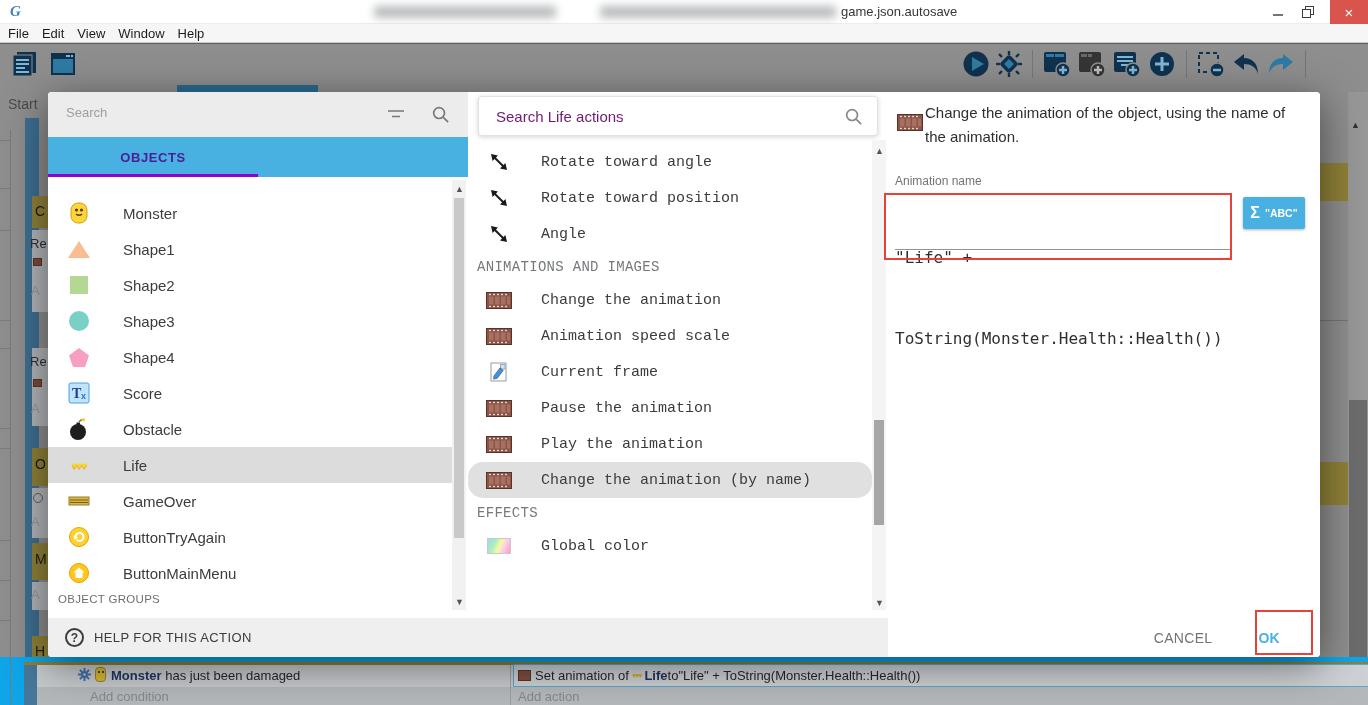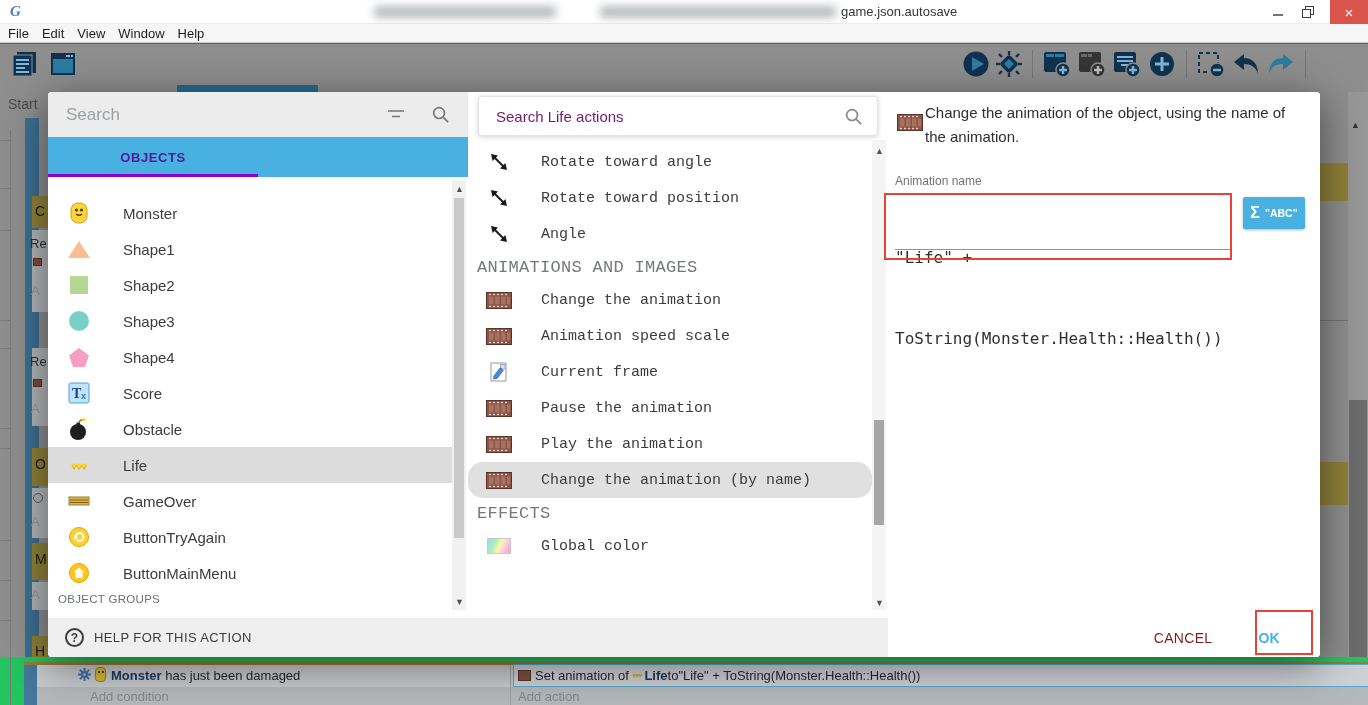--- a/index.html
+++ b/index.html
@@ -47,21 +47,21 @@
   .atcirc { position:absolute; left:33px; width:10px; height:10px; border:1.5px solid #5a5d60; border-radius:50%; }
 
   .gutter-right { position:absolute; left:1320px; top:92px; width:48px; height:613px; background:#8e8e8e; overflow:hidden; }
   .gr-lane { position:absolute; left:28px; top:0; width:20px; height:613px; background:#979797; }
   .gr-thumb { position:absolute; left:29px; top:308px; width:18px; height:305px; background:#6c6c6c; }
   .gr-up { position:absolute; left:31px; top:28px; font-size:9px; color:#2f2f2f; }
   .gr-olive { position:absolute; left:0; width:28px; background:var(--olive); }
   .gr-line { position:absolute; left:0; top:228px; width:28px; height:1px; background:#747474; }
 
   
-  .ev-area { position:absolute; left:0; top:657px; width:1368px; height:48px; background:#22c55e; overflow:hidden; }
+  .ev-area { position:absolute; left:0; top:657px; width:1368px; height:48px; background:#0ea5e9; overflow:hidden; }
   .ev-olive { position:absolute; left:24px; top:5px; width:1344px; height:3px; background:var(--olive); }
   .ev-vline { position:absolute; left:10px; top:0; width:1px; height:48px; background:#7a7a7a; }
   .ev-bluebar { position:absolute; left:24px; top:8px; width:13px; height:40px; background:#46789b; }
   .ev-row1 { position:absolute; left:37px; top:8px; width:1331px; height:22px; background:#c7cacd; display:flex; align-items:center; font-size:13px; color:#26262b; }
   .ev-row2 { position:absolute; left:37px; top:30px; width:1331px; height:18px; background:#b5b8bb; font-size:13px; color:#85888b; }
   .ev-divider { position:absolute; left:510px; top:8px; width:1px; height:40px; background:#9da0a3; }
   .ev-gear { position:absolute; left:41px; top:3px; }
   .ev-monster { position:absolute; left:58px; top:2px; width:11px; height:15px; background:#d8b835; border:1px solid #9a8320; border-radius:4px; }
   .ev-monster::after { content:""; position:absolute; left:2px; top:3px; width:2px; height:2px; background:#4c4222; box-shadow:4px 0 0 #4c4222; }
   .ev-ctext { position:absolute; left:74px; top:3px; white-space:nowrap; }
@@ -72,21 +72,21 @@
   .ev-add1 { position:absolute; left:53px; top:2px; }
   .ev-add2 { position:absolute; left:481px; top:2px; }
 
   
   .dialog { position:absolute; left:48px; top:92px; width:1272px; height:565px; background:#fff; border-radius:4px; overflow:hidden; box-shadow:0 8px 40px rgba(0,0,0,0.5); }
   .panel-left { position:absolute; left:0; top:0; width:420px; height:526px; background:#fff; }
   .panel-mid { position:absolute; left:420px; top:0; width:420px; height:526px; background:#fff; }
   .panel-right { position:absolute; left:840px; top:0; width:432px; height:526px; background:#fff; }
 
   .search-grey { position:absolute; left:0; top:0; width:420px; height:45px; background:#ececec; }
-  .ph { position:absolute; left:18px; top:13px; font-size:17px; color:#9aa0a4; }
+  .ph { position:absolute; left:18px; top:13px; font-size:13px; color:#9aa0a4; }
   .ic-filter { position:absolute; right:62px; top:15px; }
   .ic-mag { position:absolute; right:18px; top:13px; }
 
   .tabs { position:absolute; left:0; top:45px; width:420px; height:40px; background:var(--accent); display:flex; }
   .tab { width:210px; display:flex; align-items:center; justify-content:center; font-size:13px; font-weight:bold; letter-spacing:0.6px; color:rgba(255,255,255,0.9); }
   .tab.active { color:#4c1d95; }
   .tab-underline { position:absolute; left:0; bottom:0; width:210px; height:3px; background:var(--purple); }
 
   .olist { position:absolute; left:0; top:85px; width:420px; height:441px; overflow:hidden; padding-top:18px; }
   .row { height:36px; width:404px; display:flex; align-items:center; padding-left:18px; font-size:15px; color:#3c3c3c; }
@@ -103,39 +103,39 @@
 
   .search-white { position:absolute; left:10px; top:4px; width:400px; height:40px; background:#fff; border:1px solid #e2e2e2; border-radius:4px; box-shadow:0 1px 5px rgba(0,0,0,0.18); }
   .ph2 { position:absolute; left:17px; top:11px; font-size:15px; color:#701a75; }
   .ic-mag2 { position:absolute; right:14px; top:10px; }
 
   .alist { position:absolute; left:0; top:48px; width:420px; height:478px; overflow:hidden; padding-top:4px;font-family:Liberation Mono, monospace; }
   .arow { height:36px; width:404px; display:flex; align-items:center; padding-left:17px; font-size:15px; color:#3c3c3c; }
   .arow .ric { width:28px; display:flex; justify-content:center; }
   .arow .rlabel { margin-left:28px; }
   .arow.selected { background:#e0e0e0;border-radius:15px; }
-  .section-header { height:30px; display:flex; align-items:center; padding-left:9px; font-size:17px; letter-spacing:0.3px; color:#75797c; }
+  .section-header { height:30px; display:flex; align-items:center; padding-left:9px; font-size:14px; letter-spacing:0.3px; color:#75797c; }
   .lane-m { left:404px; top:48px; width:14px; height:470px; background:#f4f4f4; }
   .thumb-m { left:406px; top:328px; width:10px; height:105px; background:#a6a6a6; }
 
   .desc-icon { position:absolute; left:9px; top:22px; }
   .desc { position:absolute; left:37px; top:9px; width:385px; font-size:15px; line-height:24px; color:#2f2f2f; }
   .field-label { position:absolute; left:7px; top:82px; font-size:12px; color:#737373; }
   .field-value { position:absolute; left:7px; top:98px; font-family:"DejaVu Sans Mono", monospace; font-size:16px; line-height:27px; color:#2f2f2f; white-space:pre; }
   .field-underline { position:absolute; left:7px; top:157px; width:337px; height:1px; background:#8f9396; }
   .sigma-btn { position:absolute; left:355px; top:105px; width:62px; height:32px; background:var(--accent); border-radius:2px; box-shadow:0 1px 3px rgba(0,0,0,0.3); display:flex; align-items:center; justify-content:center; gap:5px; color:#fff; }
   .sigma-btn .sig { font-size:16px; font-weight:bold; }
   .sigma-btn .abc { font-size:10.5px; font-weight:bold; }
 
   .footer { position:absolute; left:0; top:526px; width:1272px; height:39px; }
   .f-left { position:absolute; left:0; top:0; width:840px; height:39px; background:#efefef; display:flex; align-items:center; padding-left:17px; gap:10px; }
   .help-circle { width:19px; height:19px; border:2px solid #3c3c3c; border-radius:50%; display:flex; align-items:center; justify-content:center; font-size:12px; font-weight:bold; color:#3c3c3c; }
   .help-text { font-size:13px; letter-spacing:0.4px; color:#3c3c3c; }
   .f-right { position:absolute; left:840px; top:0; width:432px; height:39px; background:#fff; display:flex; align-items:center; justify-content:flex-end; padding-right:40px; gap:46px; }
-  .btn-cancel { font-size:14px; color:#7f1d1d; letter-spacing:0.3px; }
+  .btn-cancel { font-size:14px; color:#737373; letter-spacing:0.3px; }
   .btn-ok { font-size:14px; color:var(--accent); font-weight:bold; letter-spacing:0.3px; }
 
   
   .ann { position:absolute; border:2px solid var(--red); }
   .ann-field { left:884px; top:193px; width:348px; height:67px; }
   .ann-ok { left:1255px; top:610px; width:58px; height:45px; }
 </style>
 </head>
 <body>
 

